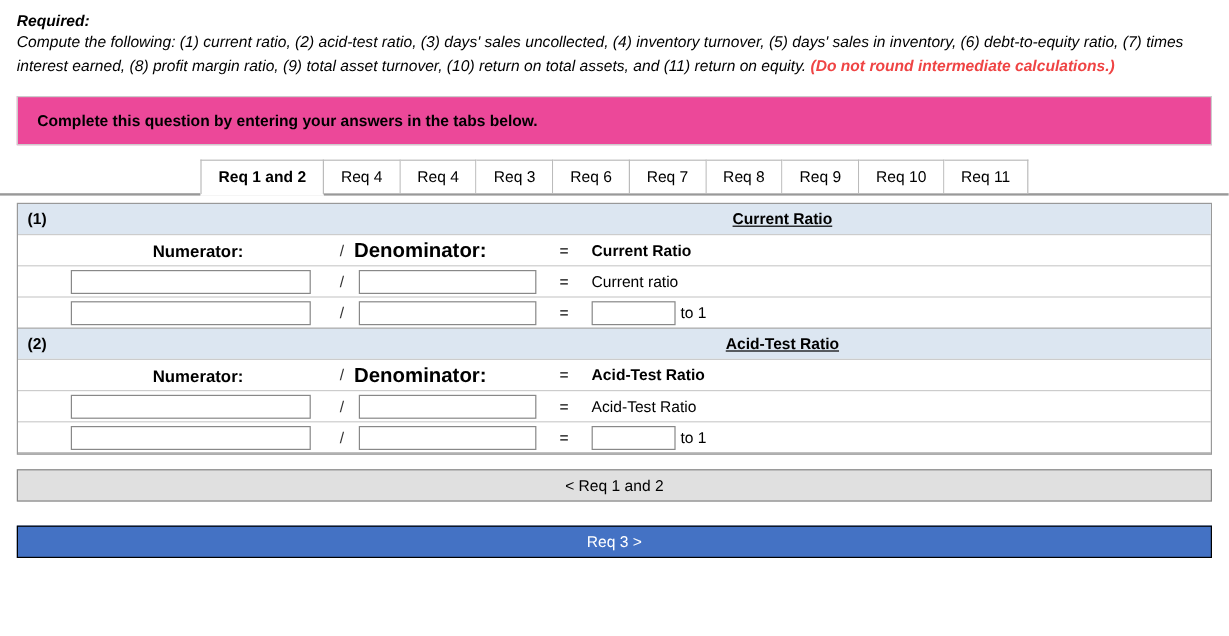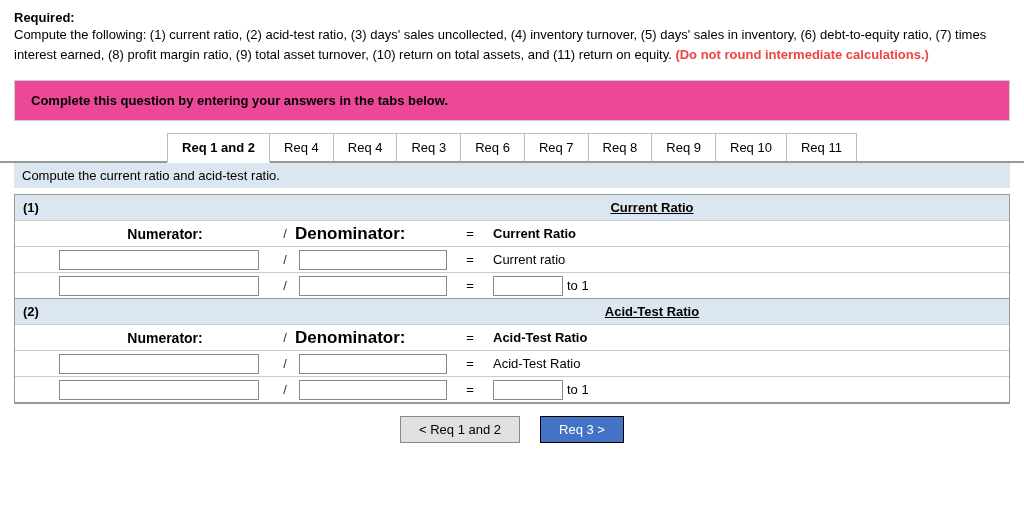--- a/index.html
+++ b/index.html
@@ -8,20 +8,21 @@
       font-size: 13px;
       background: #fff;
       color: #000;
       width: 1024px;
       min-height: 530px;
     }
 
     .required-section {
       padding: 10px 14px 8px 14px;
       background: #fff;
+      font-style: italic;
     }
     .required-title {
       font-weight: bold;
       font-size: 13px;
     }
     .required-text {
       font-size: 13px;
       line-height: 1.5;
     }
     .required-text .orange-bold {
@@ -149,20 +150,21 @@
       font-size: 13px;
       padding-left: 8px;
       width: 160px;
     }
 
     .nav-buttons {
       display: flex;
       justify-content: center;
       gap: 20px;
       padding: 12px 0 8px 0;
+      flex-direction: column;
     }
 
     .nav-btn {
       padding: 5px 18px;
       font-size: 13px;
       border: 1px solid #888;
       background: #e0e0e0;
       cursor: pointer;
     }
 
@@ -236,23 +238,20 @@
   <div class="tab">Req 3</div>
   <div class="tab">Req 6</div>
   <div class="tab">Req 7</div>
   <div class="tab">Req 8</div>
   <div class="tab">Req 9</div>
   <div class="tab">Req 10</div>
   <div class="tab">Req 11</div>
 </div>
 
 <div class="tab-content">
-  <div class="subtitle-bar">
-    <span>Compute the current ratio and acid-test ratio.</span>
-  </div>
 
   <div class="ratio-table-container">
 
     <div class="ratio-section">
 
       <div class="ratio-header-row">
         <div class="ratio-num-label">(1)</div>
         <div style="width:220px; text-align:center; font-size:13px; padding: 3px 0;"></div>
         <div style="width:20px;"></div>
         <div class="ratio-title-center">Current Ratio</div>

